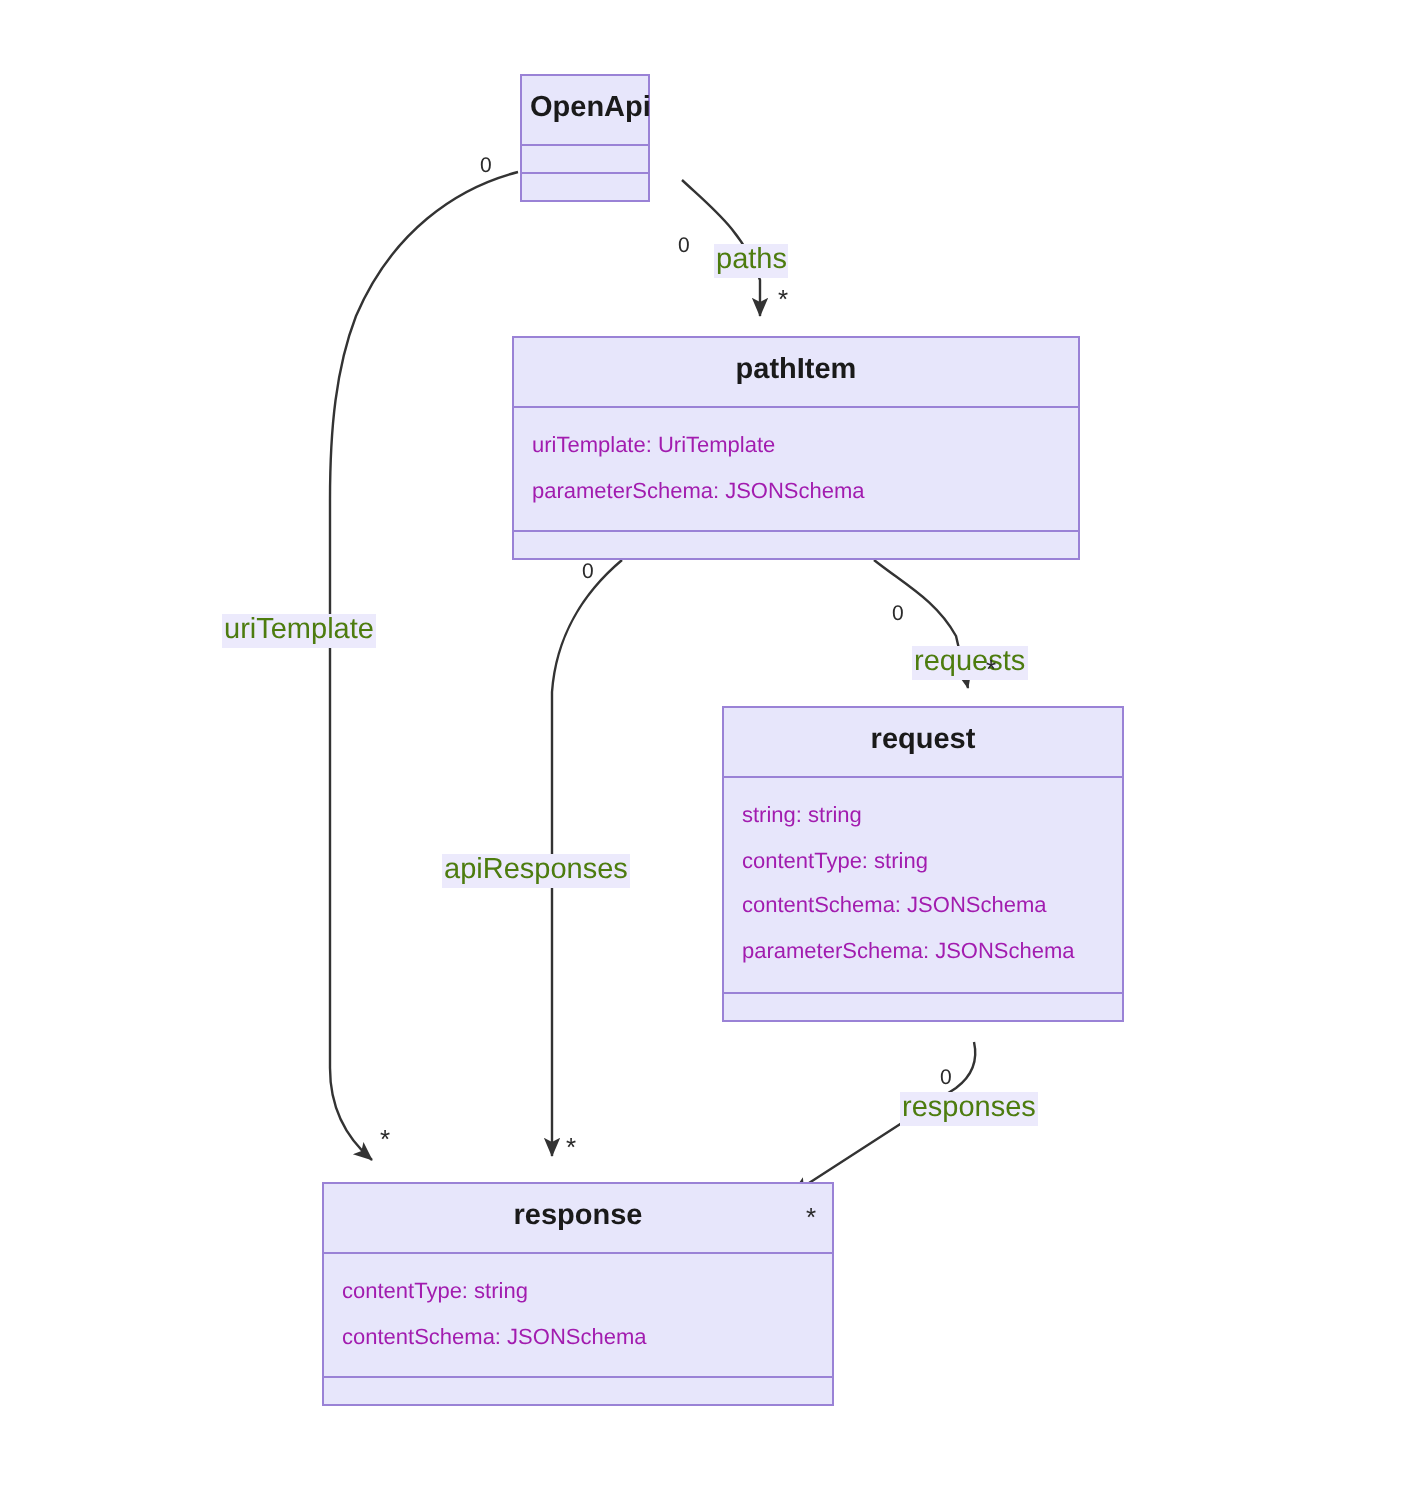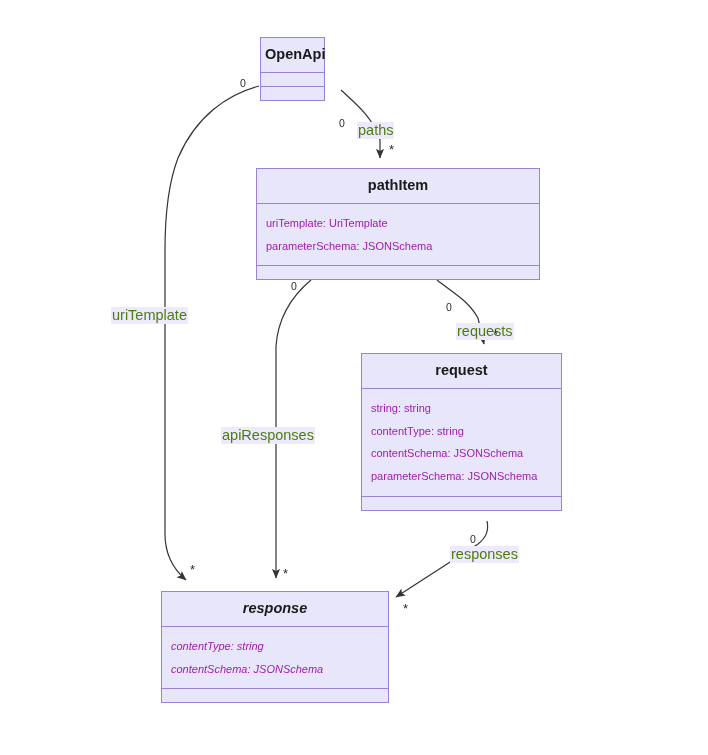--- a/index.html
+++ b/index.html
@@ -129,21 +129,21 @@
     <div class="uml-title">request</div>
     <div class="uml-attrs">
       <div class="uml-attr">string: string</div>
       <div class="uml-attr">contentType: string</div>
       <div class="uml-attr">contentSchema: JSONSchema</div>
       <div class="uml-attr">parameterSchema: JSONSchema</div>
     </div>
     <div class="uml-methods"></div>
   </div>
 
-  <div class="uml-class" style="left:161px; top:591px; width:228px;font-style:italic;">
+  <div class="uml-class" style="left:161px; top:591px; width:256px;">
     <div class="uml-title">response</div>
     <div class="uml-attrs">
       <div class="uml-attr">contentType: string</div>
       <div class="uml-attr">contentSchema: JSONSchema</div>
     </div>
     <div class="uml-methods"></div>
   </div>
 
   <div class="edge-label" style="left:357px; top:122px;">paths</div>
   <div class="mult" style="left:339px; top:118px;">0</div>

